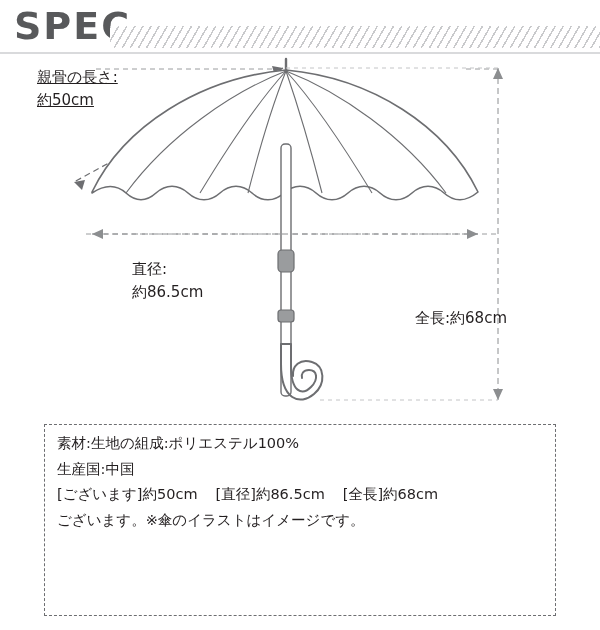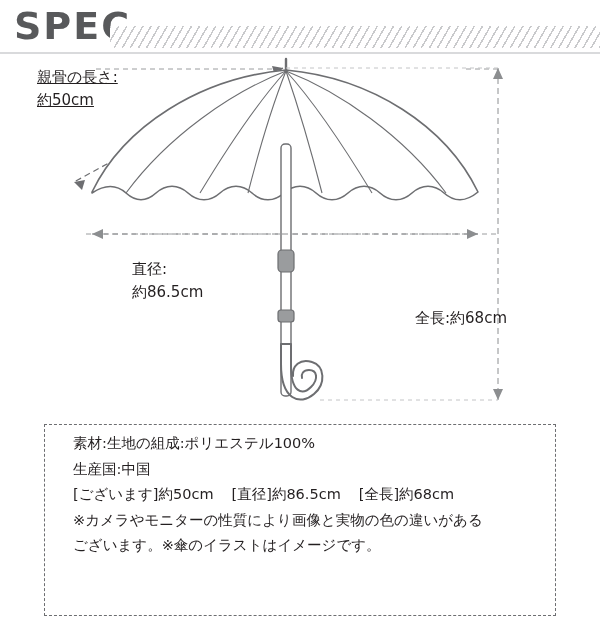--- a/index.html
+++ b/index.html
@@ -87,21 +87,21 @@
     left: 44px;
     top: 424px;
     width: 512px;
     height: 192px;
     border: 1px dashed #6d6e71;
     box-sizing: border-box;
     background: #ffffff;
   }
   .spec-lines {
     position: absolute;
-    left: 28px;
+    left: 12px;
     top: 6px;
     right: 6px;
     font-family: "DejaVu Sans", sans-serif;
     font-size: 14.5px;
     line-height: 25.5px;
     color: #231f20;
   }
   .spec-lines div { white-space: nowrap; }
   .gap-sm { display: inline-block; width: 18px; }
 </style>
@@ -214,16 +214,15 @@
   <div class="dim-label lbl-total">全長:約68cm</div>
 </div>
 
 <div class="spec-box">
   <div class="spec-lines">
     <div>素材:生地の組成:ポリエステル100%</div>
     <div>生産国:中国</div>
     <div>
       <span>[ございます]約50cm</span><span class="gap-sm"></span><span>[直径]約86.5cm</span><span class="gap-sm"></span><span>[全長]約68cm</span>
     </div>
-    <div>※カメラやモニターの性質により画像と実物の色の違いがある</div>
     <div>ございます。※傘のイラストはイメージです。</div>
   </div>
 </div>
 
 </body></html>

